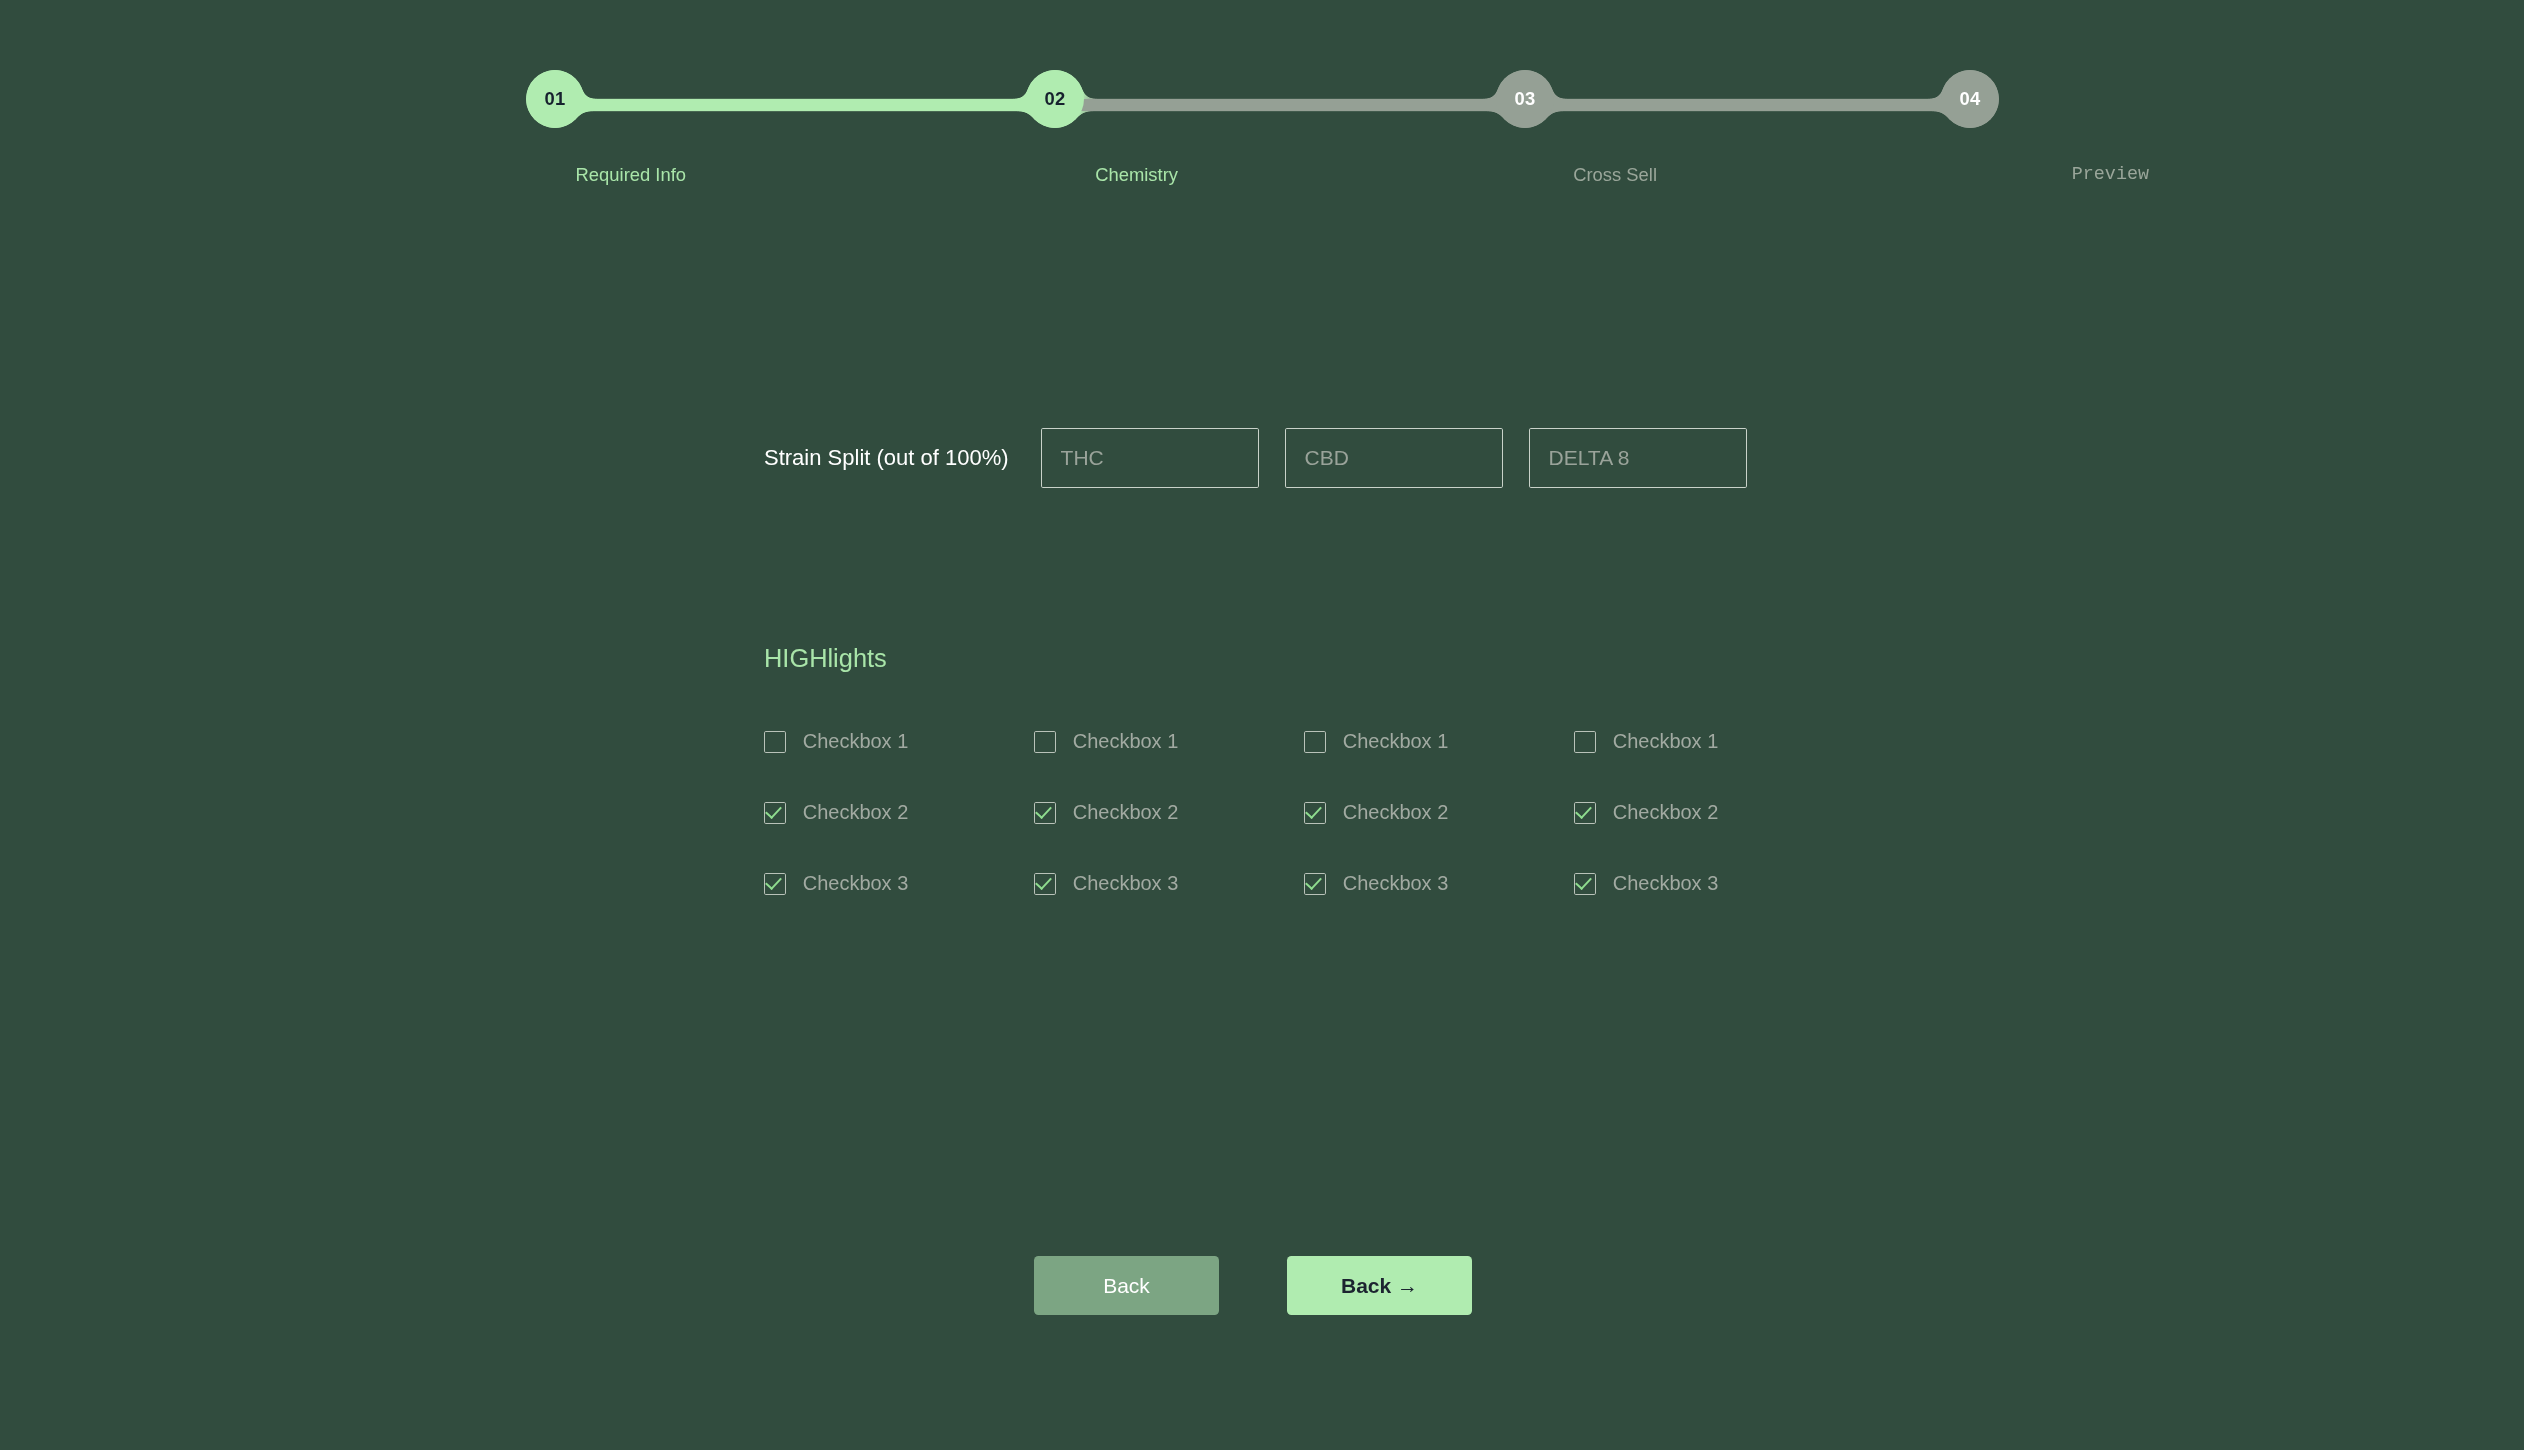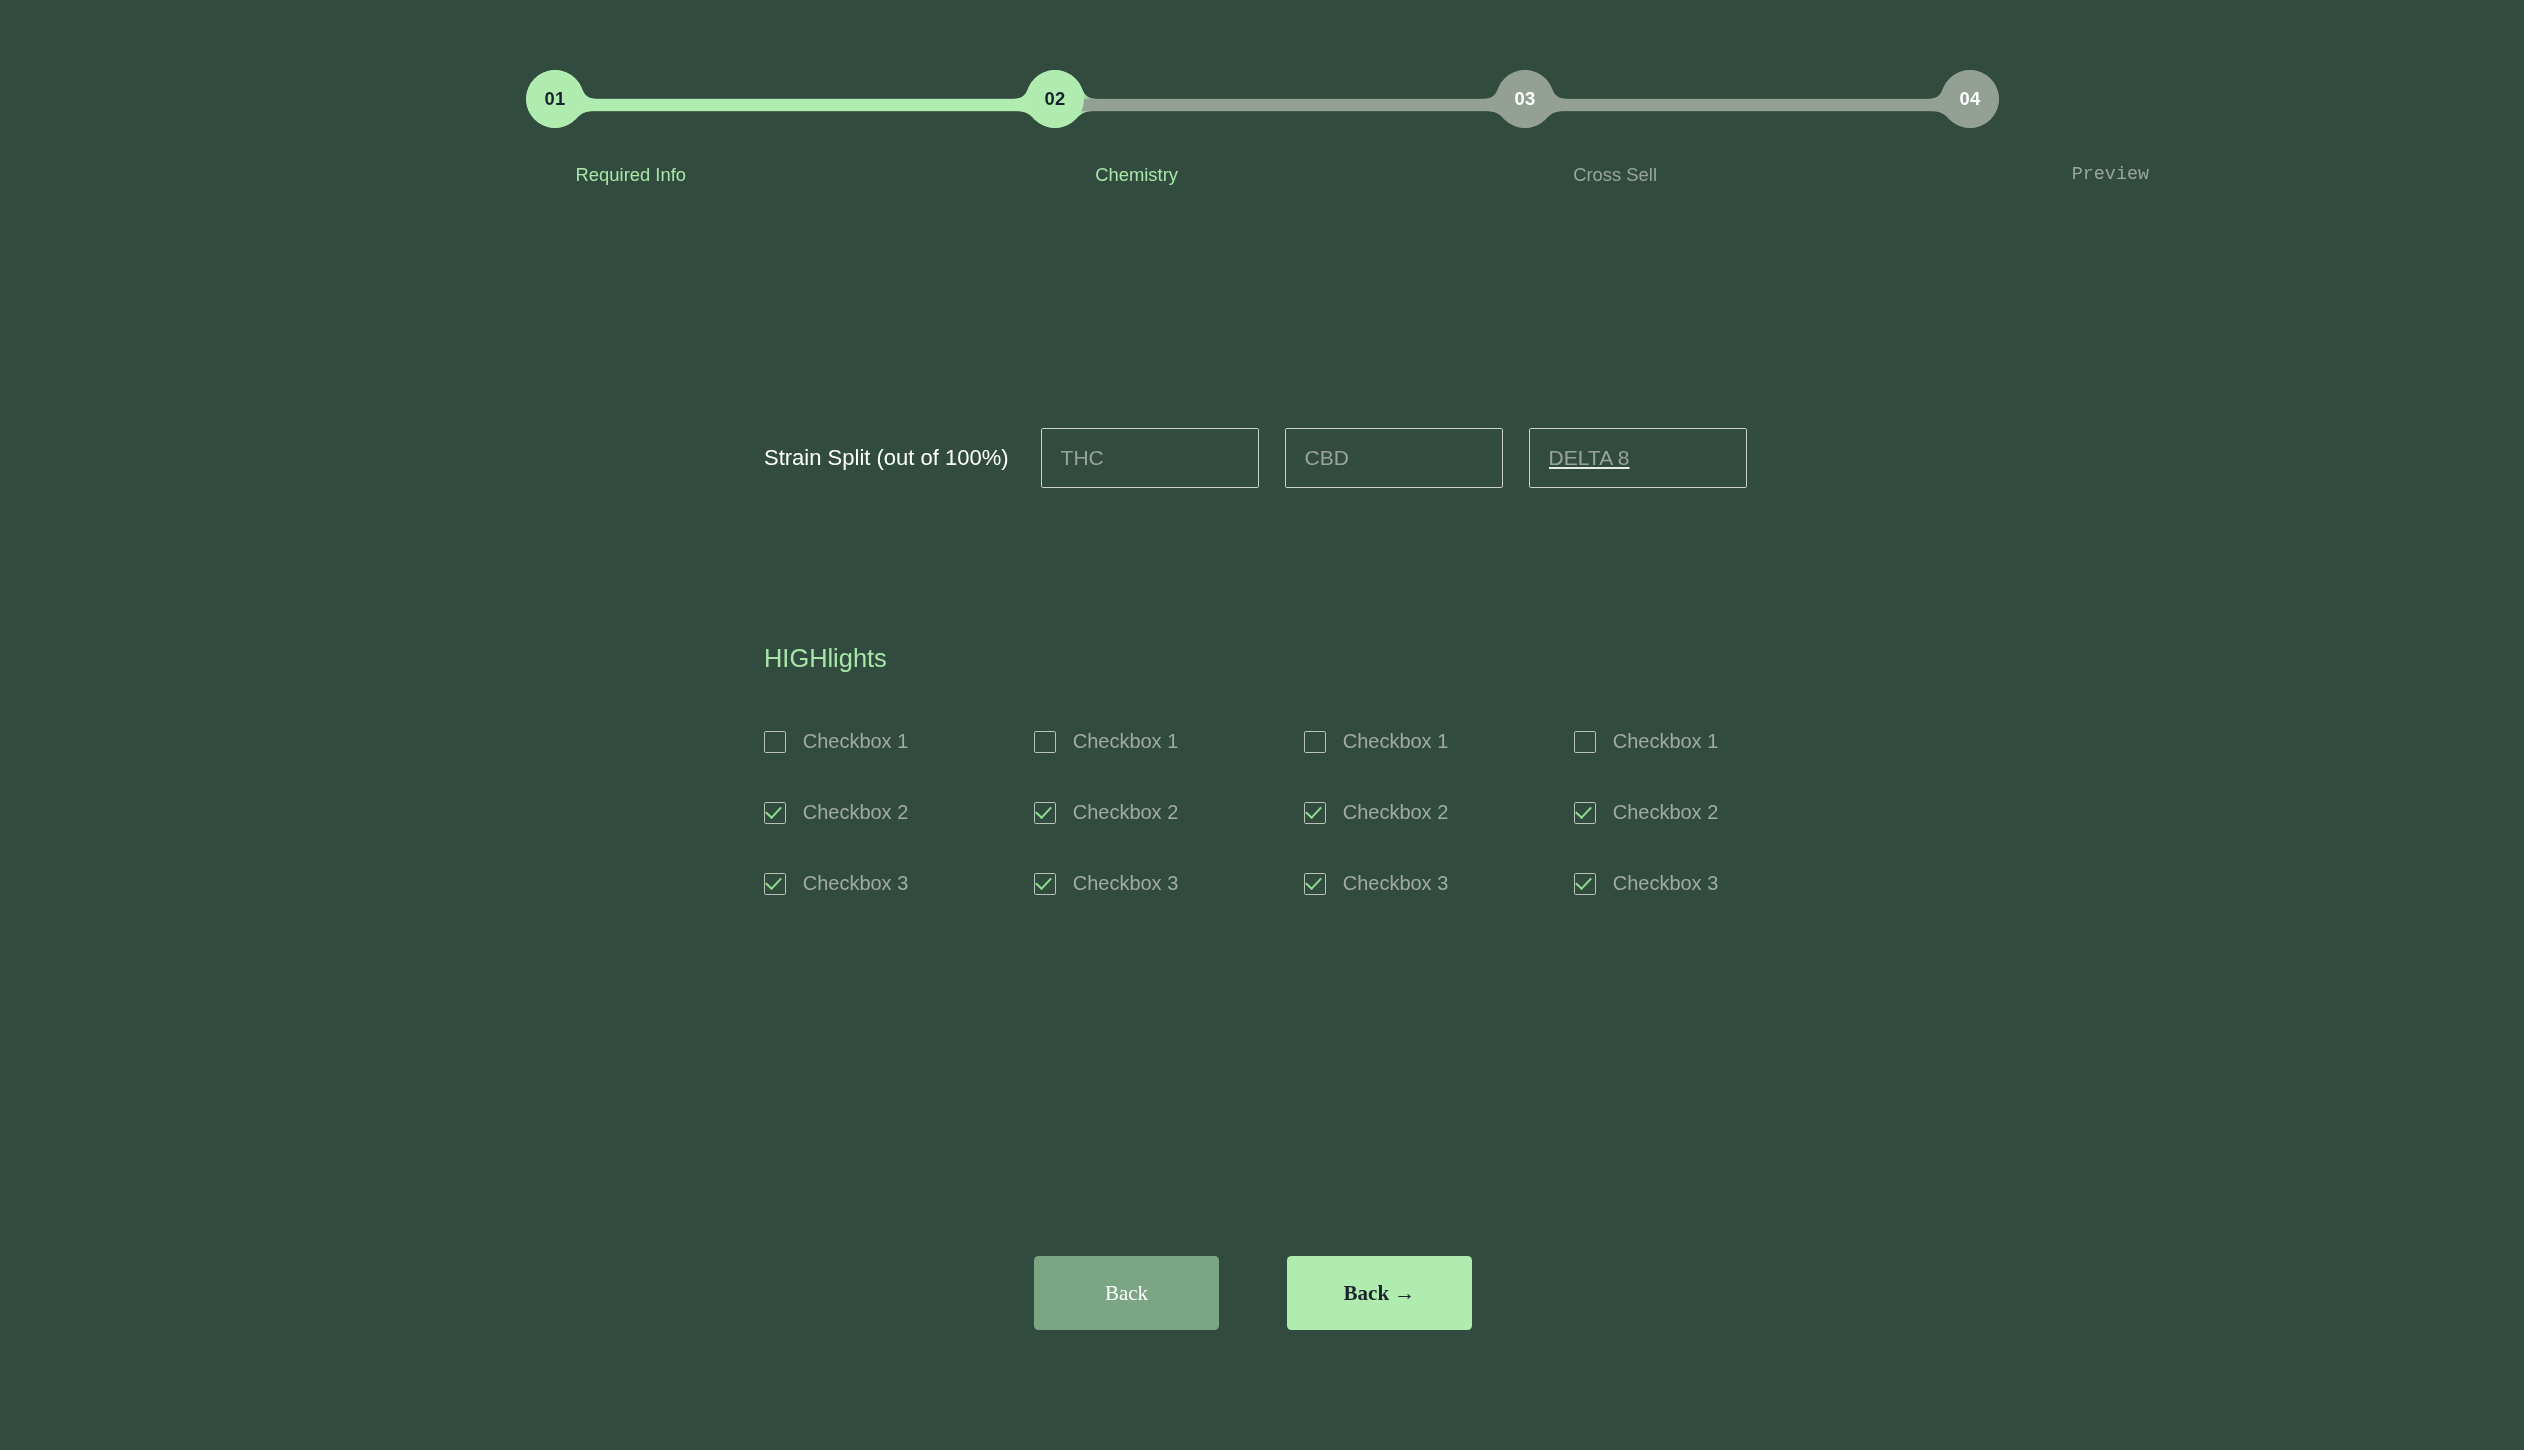--- a/index.html
+++ b/index.html
@@ -94,21 +94,21 @@
     background: transparent;
     border: 1.8px solid #c9d2c9;
     border-radius: 1.8px;
     color: #e6ece6;
     font-size: 21px;
     font-family: "Liberation Sans", sans-serif;
     padding: 6px 19px;
     margin-right: 26px;
     outline: none;
   }
-  .strain-input:last-child { margin-right: 8px; text-decoration: underline; }
+  .strain-input:last-child { margin-right: 8px; }
   .strain-input::placeholder {
     color: #9aa39a;
     opacity: 1;
   }
 
   
   .highlights {
     position: absolute;
     left: 764px;
     top: 644px;
@@ -159,25 +159,25 @@
 
   
   .footer {
     position: absolute;
     left: 1034px;
     top: 1256px;
     display: flex;
   }
   .btn {
     width: 185px;
-    height: 74px;
+    height: 59px;
     border: none;
     border-radius: 4.4px;
     font-size: 21px;
-    font-family: Liberation Serif, serif;
+    font-family: Liberation Sans, sans-serif;
     cursor: pointer;
     display: flex;
     align-items: center;
     justify-content: center;
   }
   .btn-back {
     background: #7ca583;
     color: #ffffff;
     margin-right: 68px;
   }

